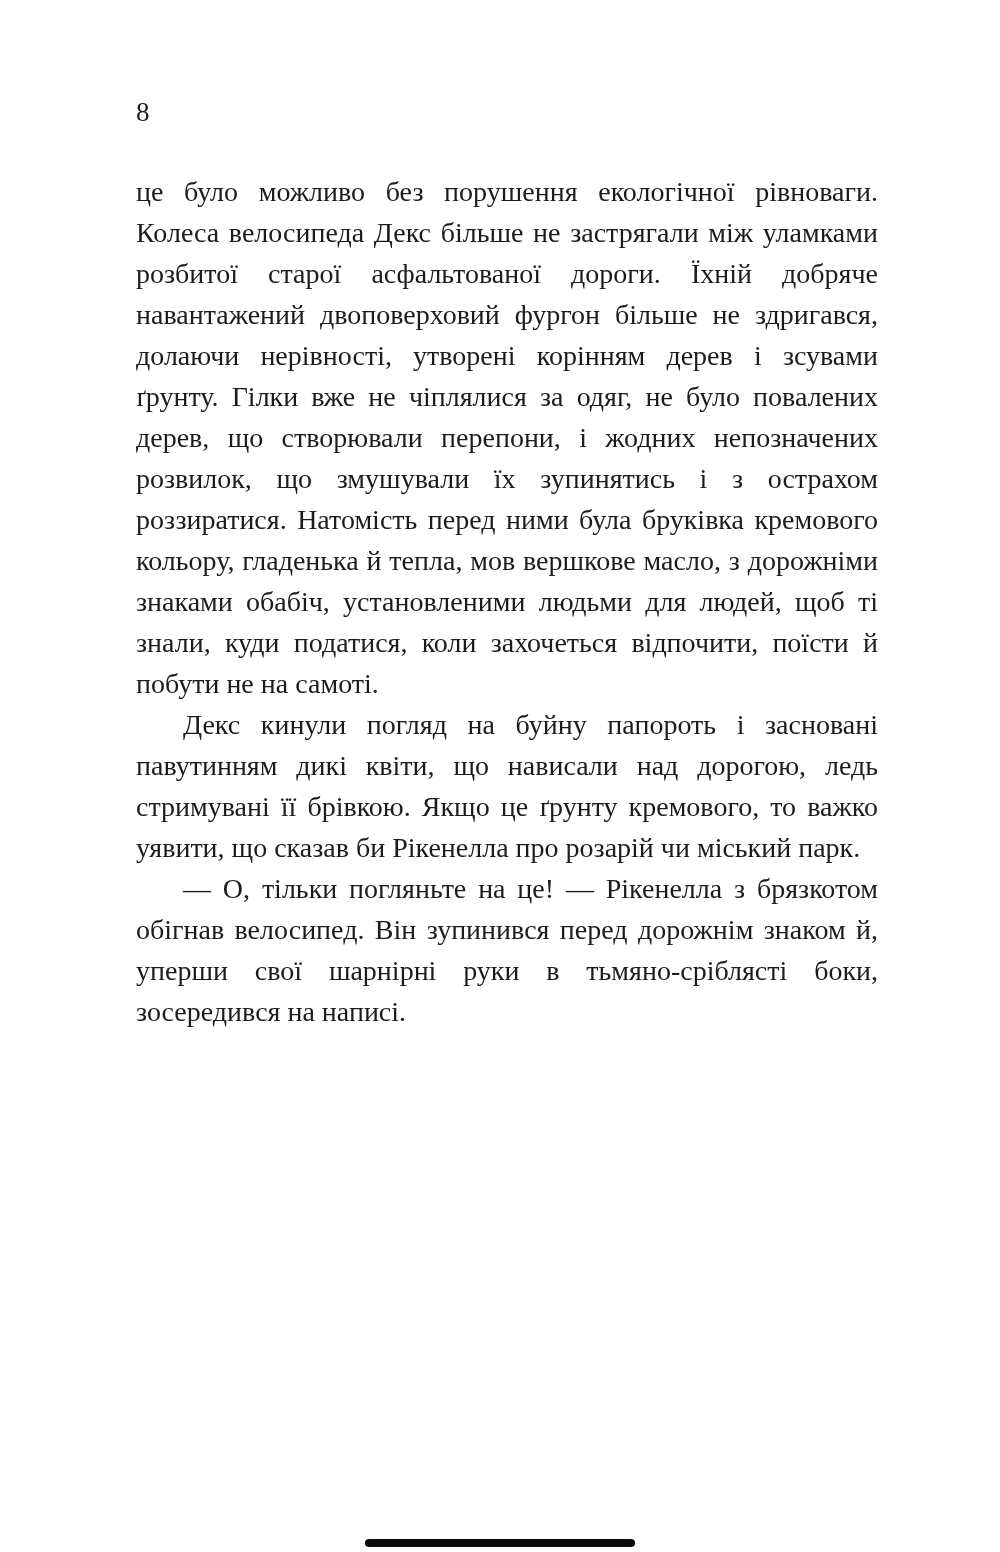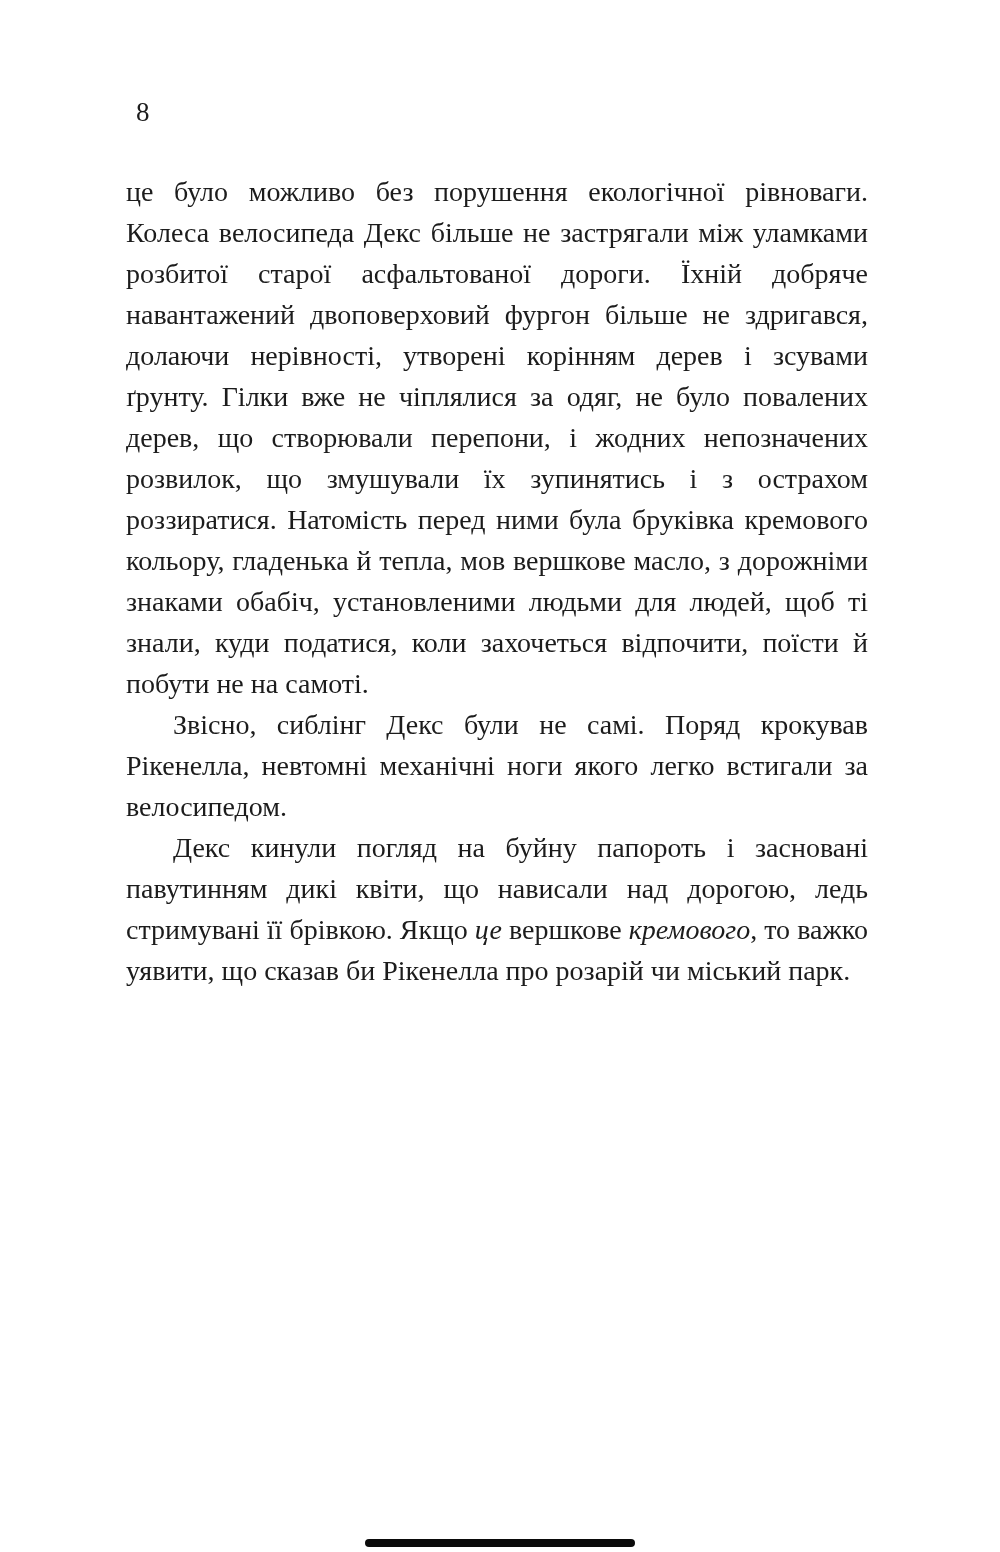--- a/index.html
+++ b/index.html
@@ -19,56 +19,55 @@
   .page-number {
     position: absolute;
     left: 136px;
     top: 95px;
     font-size: 27px;
     line-height: 34px;
     color: #1c1c1c;
   }
   .text-block {
     position: absolute;
-    left: 126px;
+    left: 136px;
     top: 171px;
     width: 742px;
     font-size: 28px;
     line-height: 41px;
     text-align: justify;
     -webkit-hyphens: auto;
     hyphens: auto;
   }
   .text-block p {
     margin: 0;
     padding: 0;
   }
   .text-block p.indent {
     text-indent: 47px;
   }
   .italic {
-    font-style: italic;
   }
   .home-indicator {
     position: absolute;
     left: 50%;
     transform: translateX(-50%);
     bottom: 5px;
     width: 270px;
     height: 8px;
     border-radius: 4px;
     background: #0a0a0a;
   }
 </style>
 </head>
 <body>
 
 <div class="page">
   <div class="page-number">8</div>
 
   <div class="text-block">
       <p><span>це було можливо без порушення екологічної рівноваги. Колеса велосипеда Декс більше не застрягали між уламками розбитої старої асфальтованої дороги. Їхній добряче навантажений двоповерховий фургон більше не здригався, долаючи нерівності, утворені корінням дерев і зсувами ґрунту. Гілки вже не чіплялися за одяг, не було повалених дерев, що створювали перепони, і жодних непозначених розвилок, що змушували їх зупинятись і з острахом роззиратися. Натомість перед ними була бруківка кремового кольору, гладенька й тепла, мов вершкове масло, з дорожніми знаками обабіч, установленими людьми для людей, щоб ті знали, куди податися, коли захочеться відпочити, поїсти й побути не на самоті.</span></p>
-      <p class="indent"><span>Звісно, сиблінг Декс були не самі. Поряд крокував Рікенелла, невтомні механічні ноги якого легко встигали за велосипедом.</span></p>
-      <p class="indent"><span>Декс кинули погляд на буйну папороть і засновані павутинням дикі квіти, що нависали над дорогою, ледь стримувані її брівкою. Якщо </span><span class="italic">це</span><span> вершкове </span><span class="italic">кремового</span><span>, то важко уявити, що сказав би Рікенелла про розарій чи міський парк.</span></p>
+      <p class="indent"><span>Декс кинули погляд на буйну папороть і засновані павутинням дикі квіти, що нависали над дорогою, ледь стримувані її брівкою. Якщо </span><span class="italic">це</span><span> ґрунту </span><span class="italic">кремового</span><span>, то важко уявити, що сказав би Рікенелла про розарій чи міський парк.</span></p>
+      <p class="indent"><span>— О, тільки погляньте на це! — Рікенелла з брязкотом обігнав велосипед. Він зупинився перед дорожнім знаком й, уперши свої шарнірні руки в тьмяно-сріблясті боки, зосередився на написі.</span></p>
     </div>
 
   <div class="home-indicator"></div>
 </div>
 
 </body></html>

